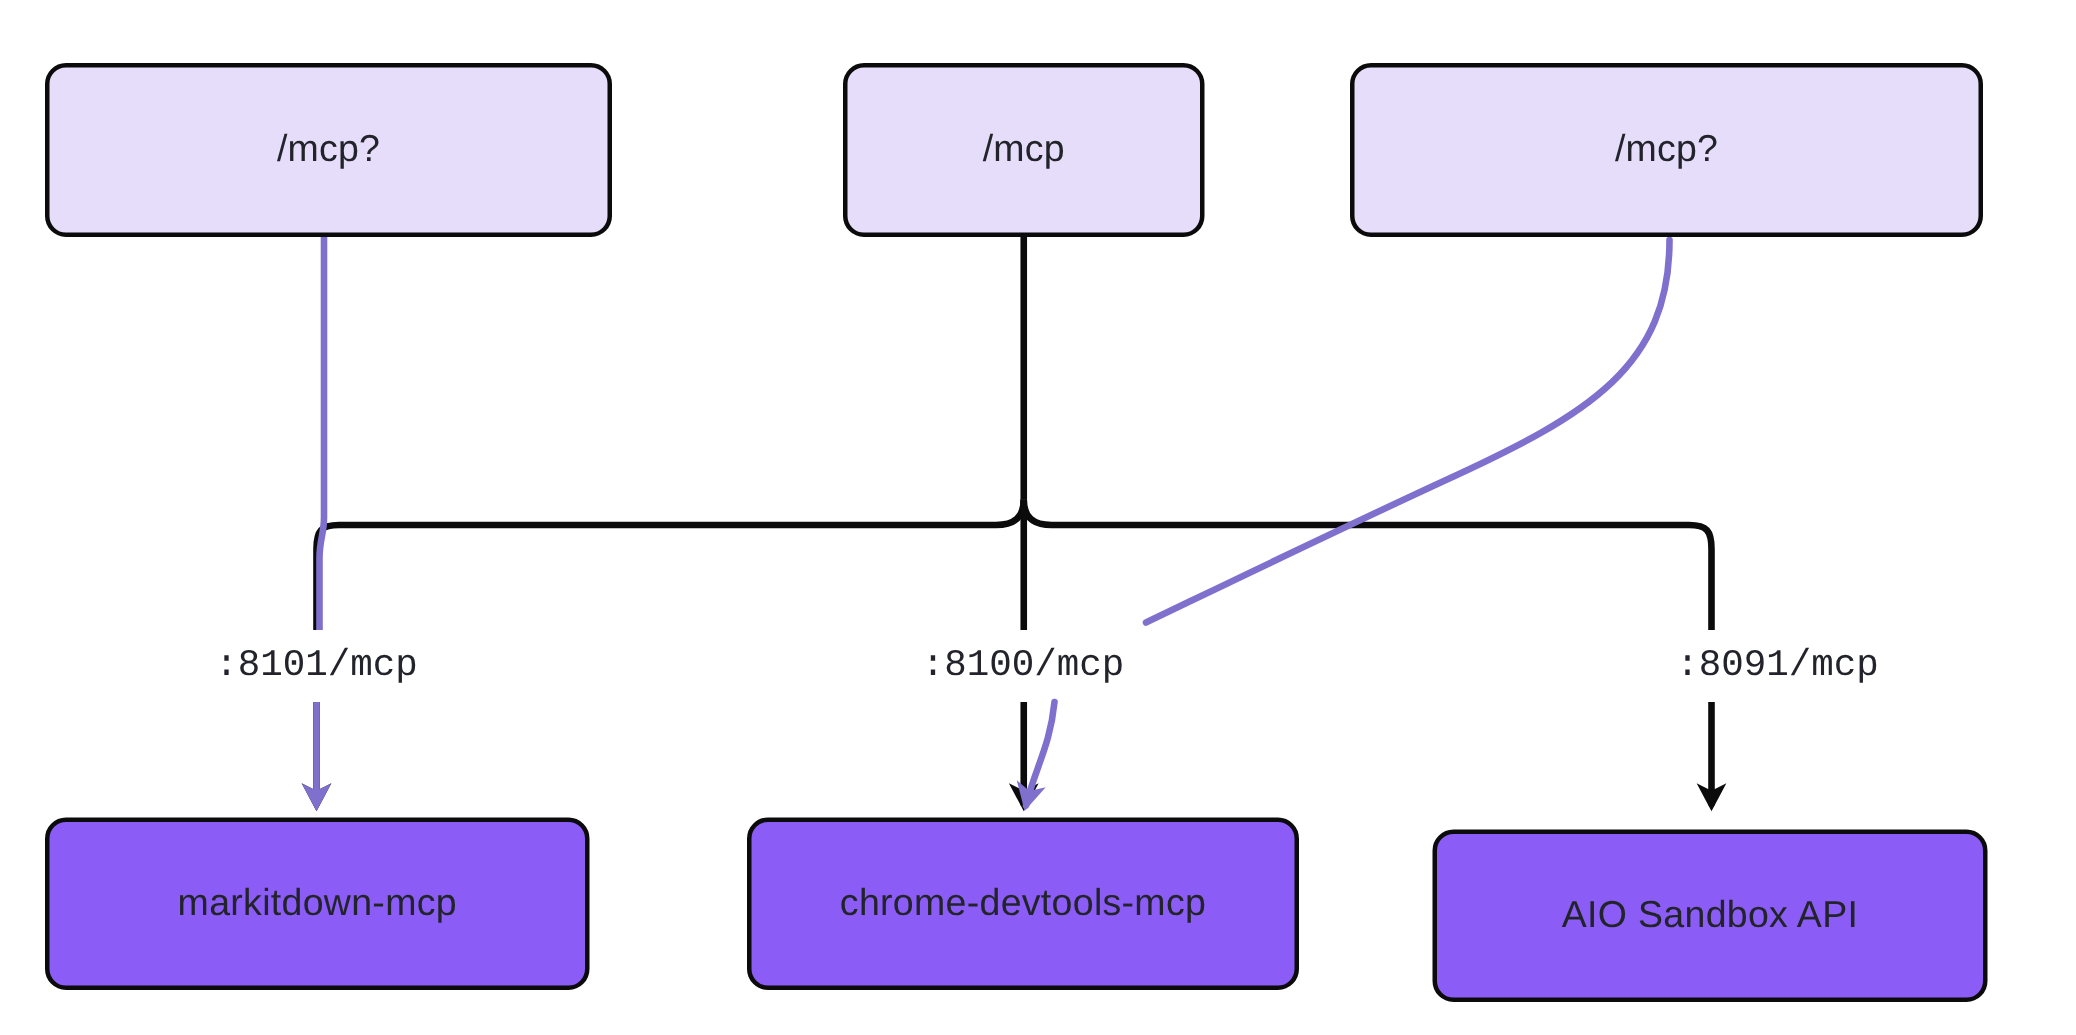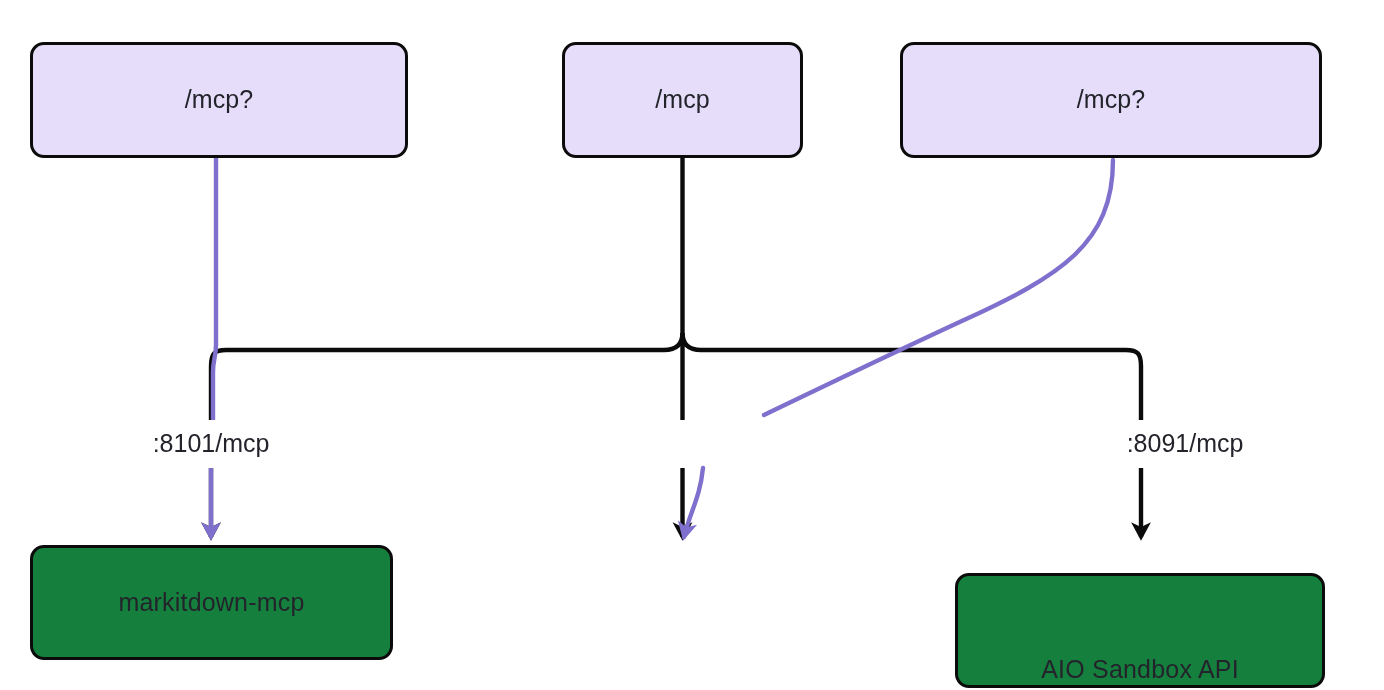--- a/index.html
+++ b/index.html
@@ -40,21 +40,21 @@
     justify-content: center;
     text-align: center;
     color: #23242b;
     line-height: 1.26;
     z-index: 3;
   }
   .node.route {
     background: #e5ddfa;
   }
   .node.service {
-    background: #15803d;
+    background: #8b5cf6;
   }
   .node .line1 {
     font-size: 25px;
     font-weight: 400;
     letter-spacing: .1px;
   }
   .node .line2 {
     font-size: 25px;
     font-weight: 700;
     letter-spacing: .1px;
@@ -72,20 +72,21 @@
   .edge-label {
     position: absolute;
     font-size: 25px;
     font-weight: 400;
     color: #23242b;
     background: #ffffff;
     padding: 1px 7px;
     white-space: nowrap;
     transform: translateX(-50%);
     z-index: 2;
+    font-family: Liberation Mono, monospace;
   }
 </style>
 </head>
 <body>
 
 <div id="canvas">
 
   <svg id="edges" viewBox="0 0 1384 690">
     <defs>
       <marker id="arrow-black" viewBox="0 0 12 12" refX="8.4" refY="6" markerWidth="5.2" markerHeight="5.2" orient="auto-start-reverse">
@@ -131,25 +132,29 @@
   <div class="node route single" style="left:562px; top:42px; width:241px; height:116px;text-align:right;">
     <span class="line1">/mcp</span>
   </div>
 
   <div class="node route" style="left:900px; top:42px; width:422px; height:116px;">
     <span class="line1">/mcp?</span>
   </div>
 
   <div class="edge-label" style="left:211px; top:428px;">:8101/mcp</div>
 
+  <div class="edge-label" style="left:682px; top:428px;">:8100/mcp</div>
 
   <div class="edge-label" style="left:1141px; top:428px;margin-left:44px;">:8091/mcp</div>
 
   <div class="node service" style="left:30px; top:545px; width:363px; height:115px;">
     <span class="svc-label">markitdown-mcp</span>
   </div>
 
+  <div class="node service" style="left:498px; top:545px; width:368px; height:115px;">
+    <span class="svc-label">chrome-devtools-mcp</span>
+  </div>
 
-  <div class="node service" style="left:955px; top:573px; width:370px; height:115px;justify-content:flex-end;">
+  <div class="node service" style="left:955px; top:553px; width:370px; height:115px;">
     <span class="svc-label">AIO Sandbox API</span>
   </div>
 
 </div>
 
 </body></html>

